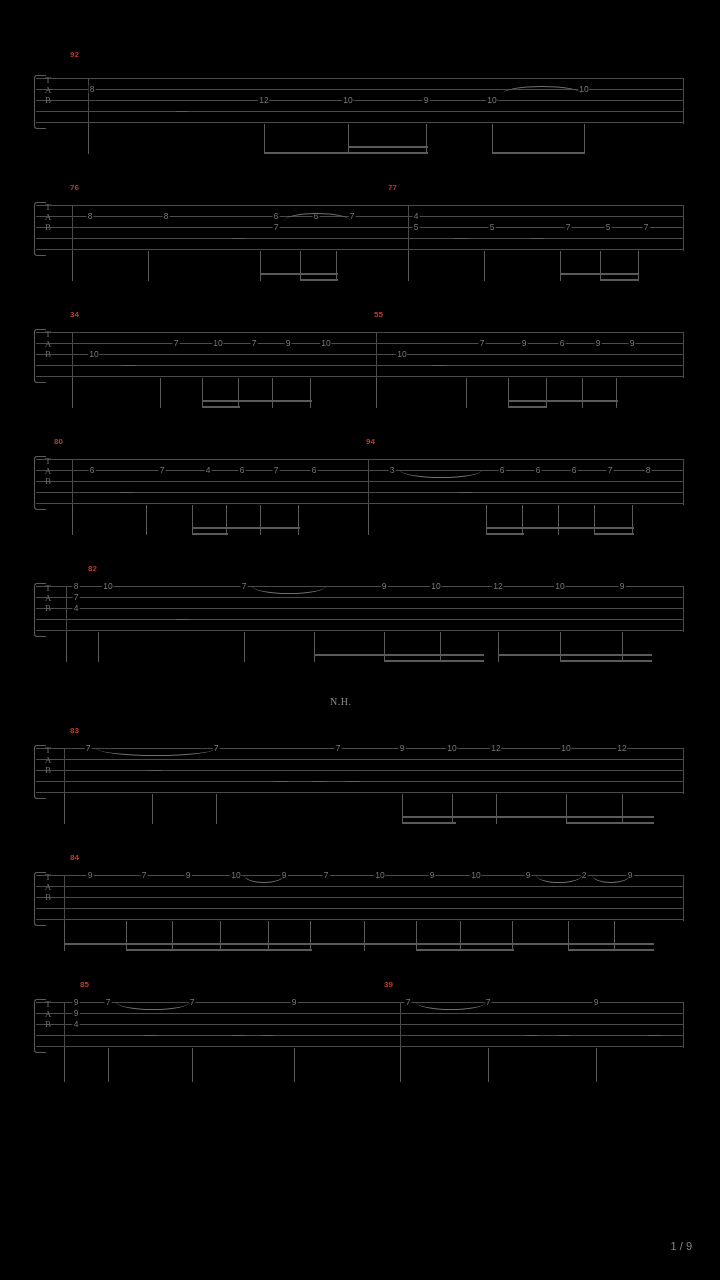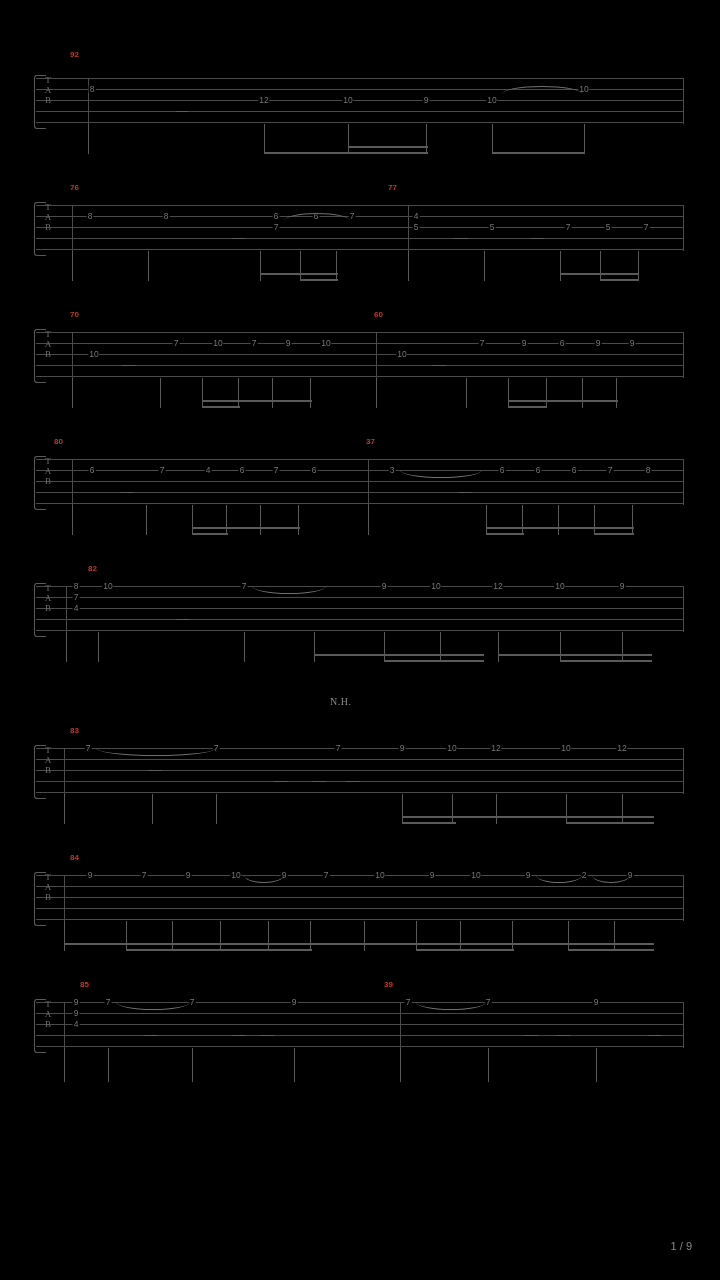--- a/index.html
+++ b/index.html
@@ -250,22 +250,22 @@
       <div class="brace"></div>
       <div class="tab-letters">
         <span>T</span>
         <span>A</span>
         <span>B</span>
       </div>
       <div class="barline" style="left:36px; top:0; height:46px;"></div>
       <div class="barline" style="left:340px; top:0; height:46px;"></div>
       <div class="barline" style="left:647px; top:0; height:46px;"></div>
 
-      <div class="measure-num" style="left:34px; top:-22px;">70</div>
-      <div class="measure-num" style="left:338px; top:-22px;">60</div>
+      <div class="measure-num" style="left:34px; top:-22px;">34</div>
+      <div class="measure-num" style="left:338px; top:-22px;">55</div>
 
       <div class="note" style="left:58px;  top:22px;">10</div>
       <div class="note" style="left:140px; top:11px;">7</div>
       <div class="note" style="left:182px; top:11px;">10</div>
       <div class="note" style="left:218px; top:11px;">7</div>
       <div class="note" style="left:252px; top:11px;">9</div>
       <div class="note" style="left:290px; top:11px;">10</div>
       <div class="note" style="left:366px; top:22px;">10</div>
       <div class="note" style="left:446px; top:11px;">7</div>
       <div class="note" style="left:488px; top:11px;">9</div>
@@ -306,21 +306,21 @@
       <div class="tab-letters">
         <span>T</span>
         <span>A</span>
         <span>B</span>
       </div>
       <div class="barline" style="left:36px; top:0; height:46px;"></div>
       <div class="barline" style="left:332px; top:0; height:46px;"></div>
       <div class="barline" style="left:647px; top:0; height:46px;"></div>
 
       <div class="measure-num" style="left:18px; top:-22px;">80</div>
-      <div class="measure-num" style="left:330px; top:-22px;">37</div>
+      <div class="measure-num" style="left:330px; top:-22px;">94</div>
 
       <div class="note" style="left:56px;  top:11px;">6</div>
       <div class="note" style="left:126px; top:11px;">7</div>
       <div class="note" style="left:172px; top:11px;">4</div>
       <div class="note" style="left:206px; top:11px;">6</div>
       <div class="note" style="left:240px; top:11px;">7</div>
       <div class="note" style="left:278px; top:11px;">6</div>
       <div class="note" style="left:356px; top:11px;">3</div>
       <div class="note" style="left:466px; top:11px;">6</div>
       <div class="note" style="left:502px; top:11px;">6</div>

